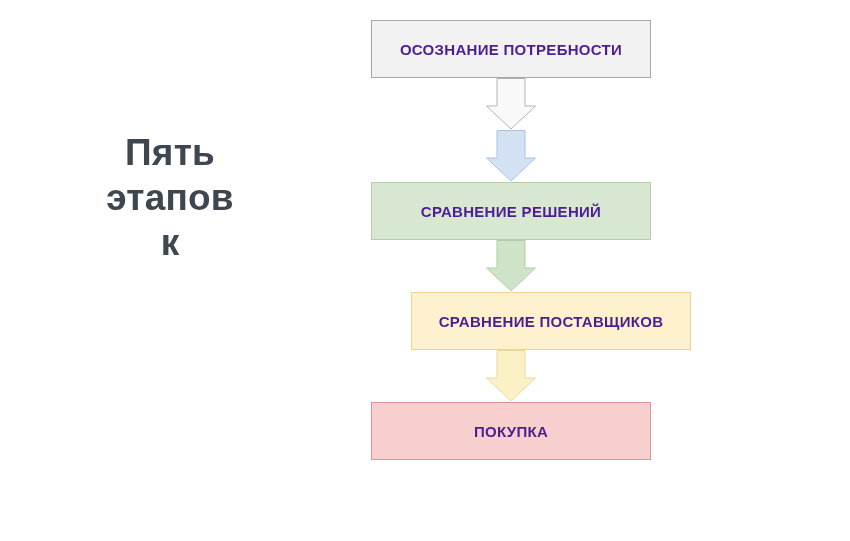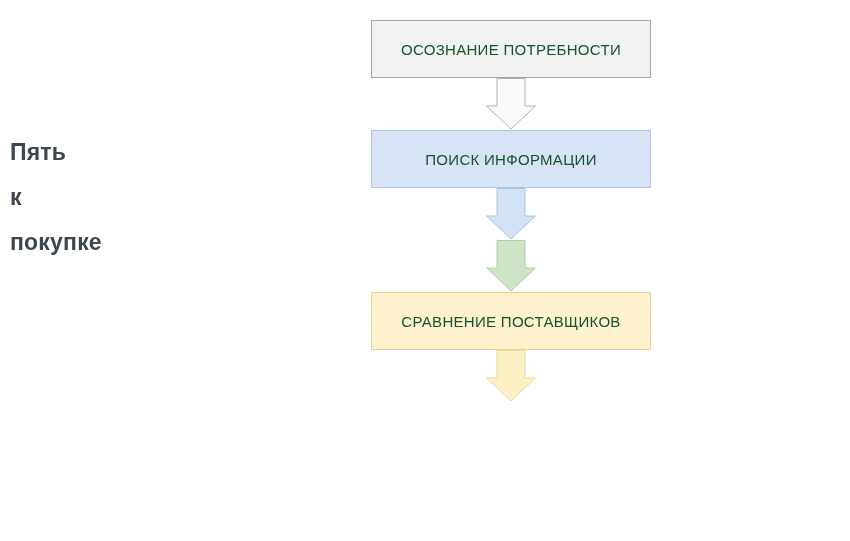--- a/index.html
+++ b/index.html
@@ -11,22 +11,22 @@
     font-family: "Liberation Sans", "DejaVu Sans", sans-serif;
   }
   .canvas { position: absolute; inset: 0; }
 
   
   .title {
     position: absolute;
     top: 130px;
     right: 520px;            
     width: 320px;
-    text-align: left;
-    font-size: 23px;
+    text-align: center;
+    font-size: 37px;
     font-weight: bold;
     line-height: 45px;
     letter-spacing: 0.2px;
   }
   .title-line { white-space: nowrap; }
 
   
   .flow {
     position: absolute;
     left: 371px;
@@ -56,58 +56,61 @@
   }
   .arrow-row svg { display: block; }
 </style>
 </head>
 <body>
 
 <div class="canvas">
 
   <div class="title" style="color: rgb(62, 71, 79);">
     <div class="title-line">Пять</div>
+    <div class="title-line">этапов</div>
     <div class="title-line">к</div>
-    <div class="title-line">покупке</div>
   </div>
 
-  <div class="flow" style="color: #14532d;">
+  <div class="flow" style="color: #4c1d95; font-weight: bold;">
 
     <div class="stage-box" style="background-color: rgb(242, 242, 242); border-color: rgb(166, 166, 166);">
       <span class="stage-label">ОСОЗНАНИЕ ПОТРЕБНОСТИ</span>
     </div>
 
     <div class="arrow-row">
       <svg width="50" height="52" viewBox="0 0 50 52">
         <polygon points="11,0.5 39,0.5 39,28 49.5,28 25,51 0.5,28 11,28" stroke-width="1" fill="#f9f9f9" stroke="#b3b3b3"></polygon>
       </svg>
     </div>
 
-    <div class="stage-box" style="background-color: rgb(216, 228, 246); border-color: rgb(175, 196, 228);">
-      <span class="stage-label">ПОИСК ИНФОРМАЦИИ</span>
-    </div>
 
     <div class="arrow-row">
       <svg width="50" height="52" viewBox="0 0 50 52">
         <polygon points="11,0.5 39,0.5 39,28 49.5,28 25,51 0.5,28 11,28" stroke-width="1" fill="#d3e1f5" stroke="#a8c2e2"></polygon>
       </svg>
     </div>
 
+    <div class="stage-box" style="background-color: rgb(216, 231, 210); border-color: rgb(178, 207, 168);">
+      <span class="stage-label">СРАВНЕНИЕ РЕШЕНИЙ</span>
+    </div>
 
     <div class="arrow-row">
       <svg width="50" height="52" viewBox="0 0 50 52">
         <polygon points="11,0.5 39,0.5 39,28 49.5,28 25,51 0.5,28 11,28" stroke-width="1" fill="#cfe3c8" stroke="#aecfa4"></polygon>
       </svg>
     </div>
 
-    <div class="stage-box" style="background-color: rgb(253, 242, 205); border-color: rgb(233, 212, 148);">
+    <div class="stage-box" style="background-color: rgb(253, 242, 205); border-color: rgb(233, 212, 148); margin-left: 40px;">
       <span class="stage-label">СРАВНЕНИЕ ПОСТАВЩИКОВ</span>
     </div>
 
     <div class="arrow-row">
       <svg width="50" height="52" viewBox="0 0 50 52">
         <polygon points="11,0.5 39,0.5 39,28 49.5,28 25,51 0.5,28 11,28" stroke-width="1" fill="#fcf0c5" stroke="#e8d9a0"></polygon>
       </svg>
     </div>
 
+    <div class="stage-box" style="background-color: rgb(246, 207, 206); border-color: rgb(220, 147, 145);">
+      <span class="stage-label">ПОКУПКА</span>
+    </div>
 
   </div>
 </div>
 
 </body></html>

